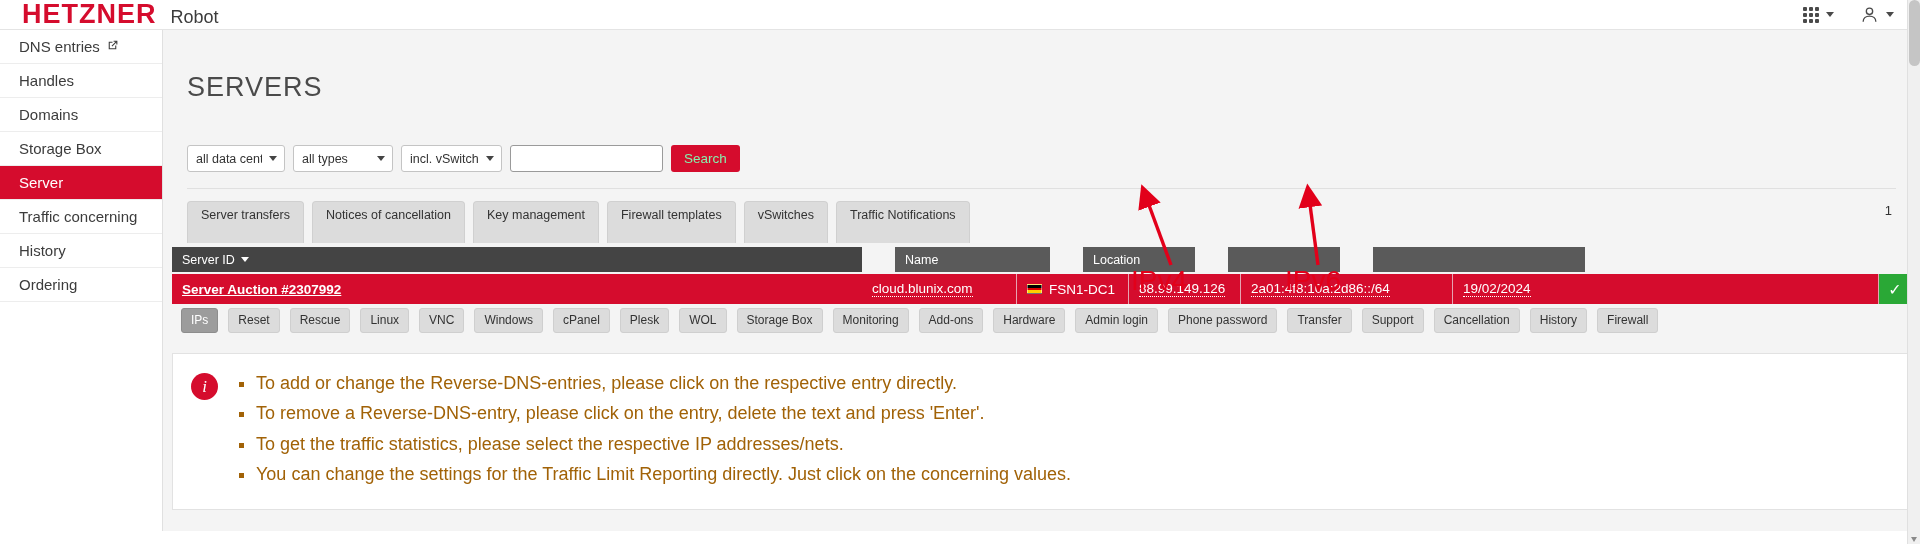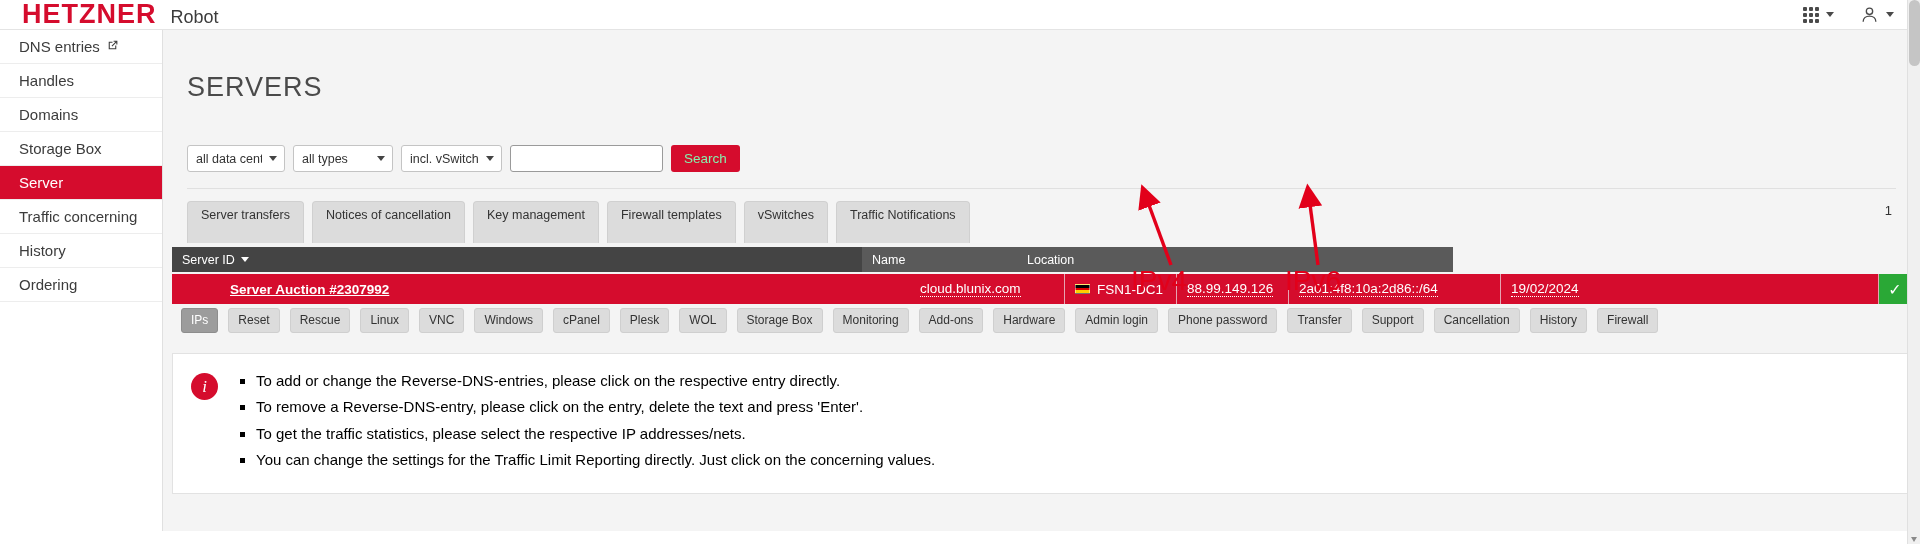--- a/index.html
+++ b/index.html
@@ -106,27 +106,27 @@
     border-radius:4px 4px 0 0; font-size:12.5px; color:#333;
     padding:6px 13px 21px 13px; cursor:pointer; white-space:nowrap;
   }
   .pagenum{
     position:absolute; right:22px; top:12px;
     font-size:13px; color:#333; padding:2px 6px; cursor:pointer;
   }
 
   
   .table-wrap{ margin:4px 9px 0 9px; }
-  .thead{ display:flex; height:25px; font-size:12.5px; color:#fff; }
+  .thead{ display:flex; height:25px; font-size:12.5px; color:#fff;gap:33px; }
   .th{ display:flex; align-items:center; padding-left:10px; }
   .th.dark{ background:#444444; }
   .th.grey{ background:#5a5a5a; }
   .sort-caret{ width:0;height:0;border-left:4px solid transparent;border-right:4px solid transparent;border-top:5px solid #fff;margin-left:6px;}
 
-  .srow{ display:flex; height:30px; background:#d50c2d; color:#fff; font-size:13.5px; margin-top:2px;padding-left:48px;}
+  .srow{ display:flex; height:30px; background:#d50c2d; color:#fff; font-size:13.5px; margin-top:2px;}
   .sc{ display:flex; align-items:center; padding-left:10px; border-right:1px solid #e6a4b2;}
   .sc:first-child{ border-right:0; }
   .srv-id{ font-weight:bold; text-decoration:underline; cursor:pointer;}
   .dotted{ border-bottom:1px dotted #fff; cursor:pointer; }
   .flag{
     width:15px;height:10px;display:inline-block;margin-right:7px;
     background:linear-gradient(to bottom,#000 0 33.3%,#dd0000 33.3% 66.6%,#ffce00 66.6% 100%);
     border:1px solid rgba(255,255,255,.45);
   }
   .check-cell{
@@ -145,21 +145,21 @@
   .infobox{
     margin:20px 9px 0 9px; background:#fff; border:1px solid #e2e2e2;
     min-height:120px; display:flex; padding:17px 18px;
   }
   .info-icon{
     width:27px;height:27px;border-radius:50%;background:#d50c2d;color:#fff;
     display:flex;align-items:center;justify-content:center;font-size:17px;font-style:italic;
     font-family:"Liberation Serif", serif; flex:0 0 27px; margin-top:2px;
   }
   .info-list{ margin:0 0 0 22px; padding-left:16px; }
-  .info-list li{ font-size:15px; color:#000000; line-height:1.35; margin-bottom:6px; list-style:square;}
+  .info-list li{ font-size:18px; color:#a16207; line-height:1.35; margin-bottom:6px; list-style:square;}
 
   
   .anno{ position:absolute; color:#e2001a; font-size:28px; font-family:"Liberation Sans", sans-serif;}
   svg.arrow{ position:absolute; overflow:visible; }
 </style>
 </head>
 <body>
 
 <div class="topbar">
   <div class="logo-wrap">

